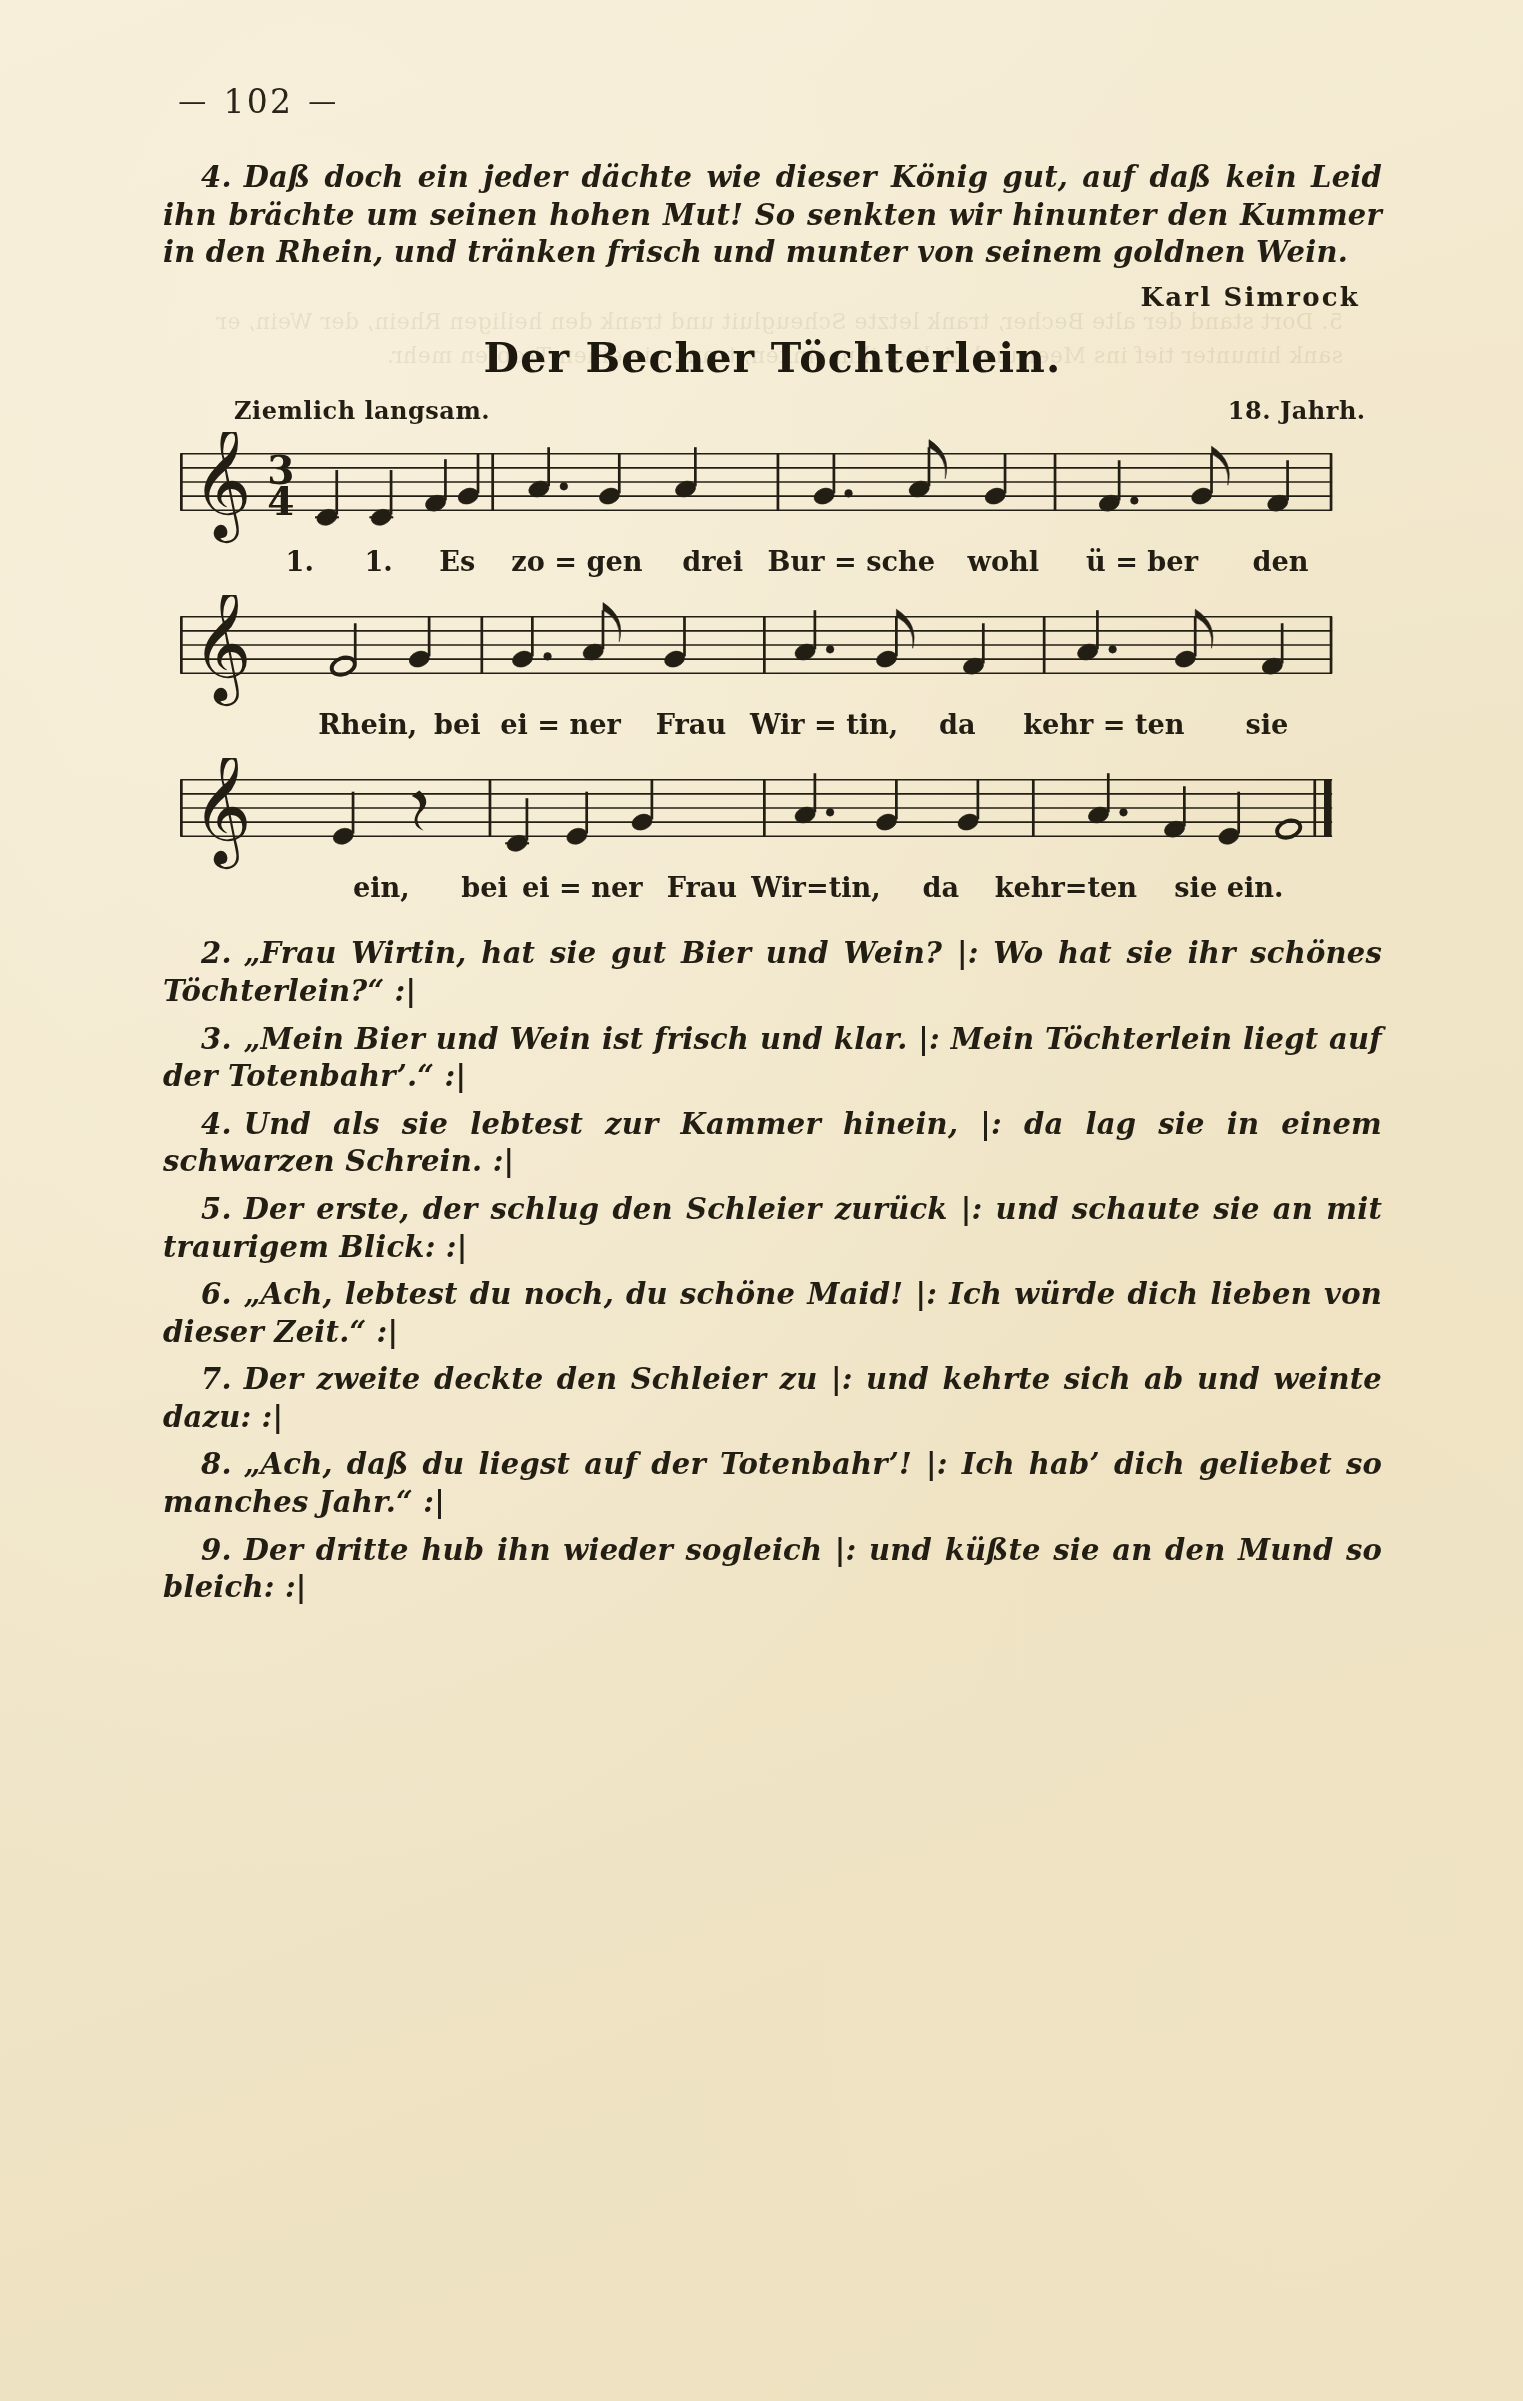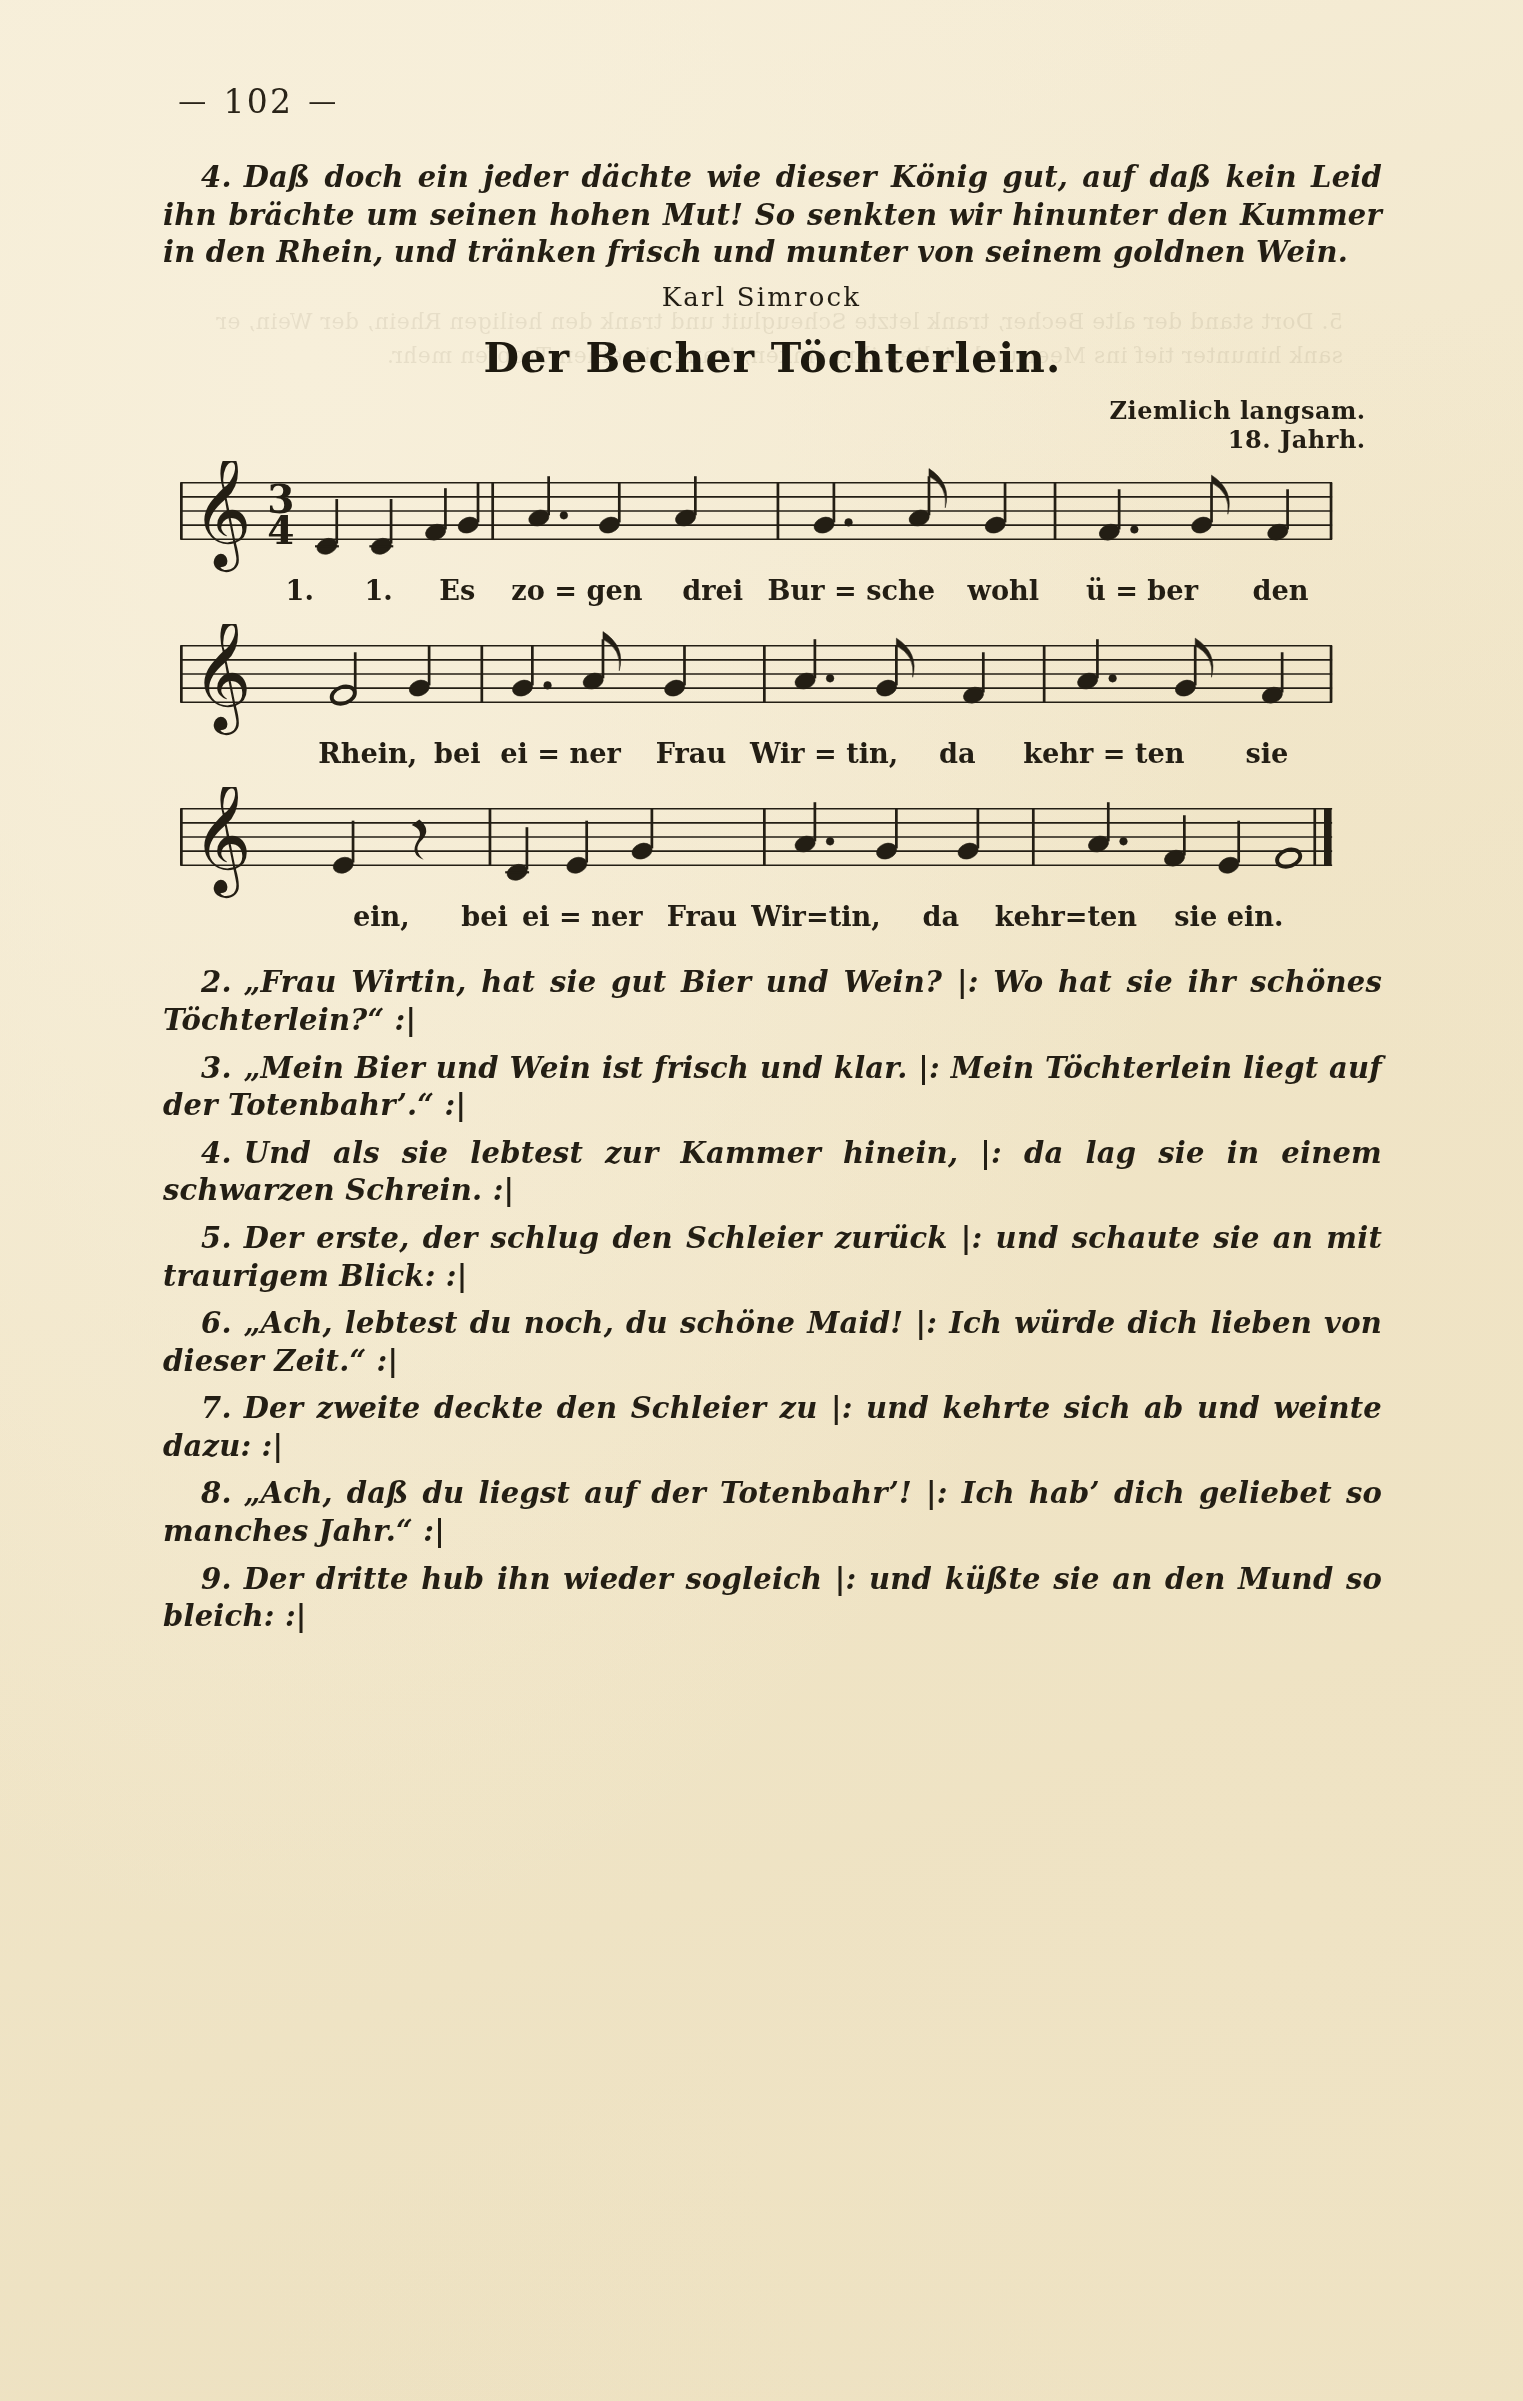--- a/index.html
+++ b/index.html
@@ -73,23 +73,23 @@
   }
   .verse .vnum {
     display: inline-block;
     margin-left: 38px;
     margin-right: 12px;
   }
   .verse.first {
     text-align: justify;
   }
   .attribution {
-    text-align: center;
-    font-family: "DejaVu Serif", serif;
-    font-weight: 400;
+    text-align: right;
+    font-family: "DejaVu Serif", serif;
+    font-weight: 700;
     font-size: 26px;
     color: #231e14;
     letter-spacing: 2.2px;
     margin-top: 2.2px;
     margin-bottom: 16.3px;
     padding-right: 22px;
   }
   .song-title {
     text-align: center;
     font-family: "DejaVu Serif", serif;
@@ -102,21 +102,20 @@
   .tempo-row {
     display: flex;
     justify-content: space-between;
     align-items: flex-end;
     font-family: "DejaVu Serif", serif;
     font-weight: 700;
     font-size: 24px;
     color: #231e14;
     padding: 0 16.3px 0 71px;
     letter-spacing: 0.5px;
-    flex-direction: column;
   }
   .score {
     margin-top: 7.6px;
   }
   .system {
     position: relative;
     width: 1219px;
     height: 163px;
   }
   .system svg { display: block; }

